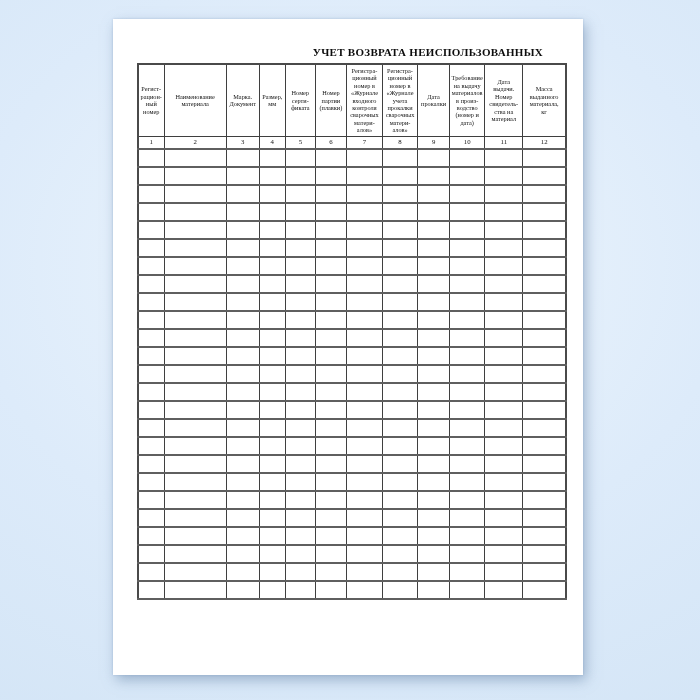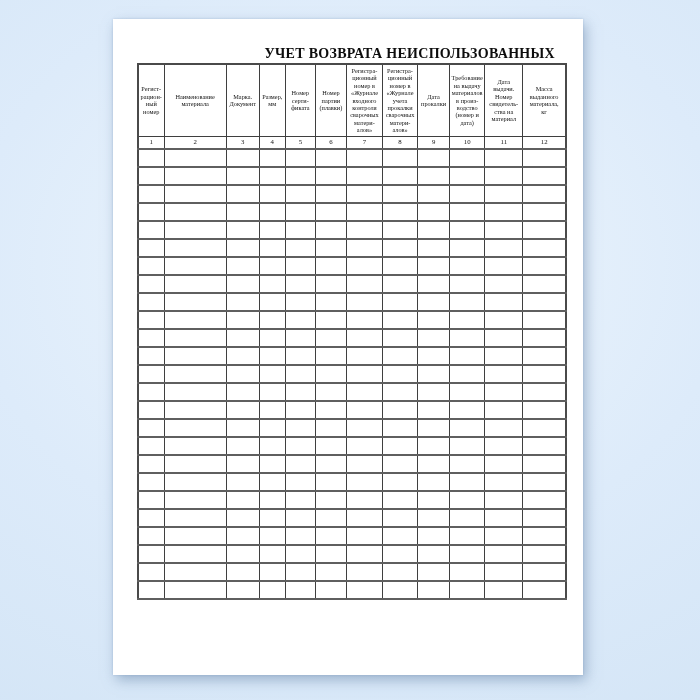--- a/index.html
+++ b/index.html
@@ -19,22 +19,22 @@
     left: 113px;
     top: 19px;
     width: 470px;
     height: 656px;
     background: #ffffff;
     box-shadow: 3px 5px 12px rgba(105, 135, 170, 0.55), 0 0 2px rgba(130, 160, 195, 0.4);
   }
   .doc-title {
     position: absolute;
     top: 27px;
-    right: 28px;
-    font-size: 14px;
+    right: 40px;
+    font-size: 11px;
     font-weight: bold;
     color: #0d0d0d;
     letter-spacing: 0.3px;
     white-space: nowrap;
   }
   table.form-table {
     position: absolute;
     left: 24px;
     top: 44px;
     width: 430px;

